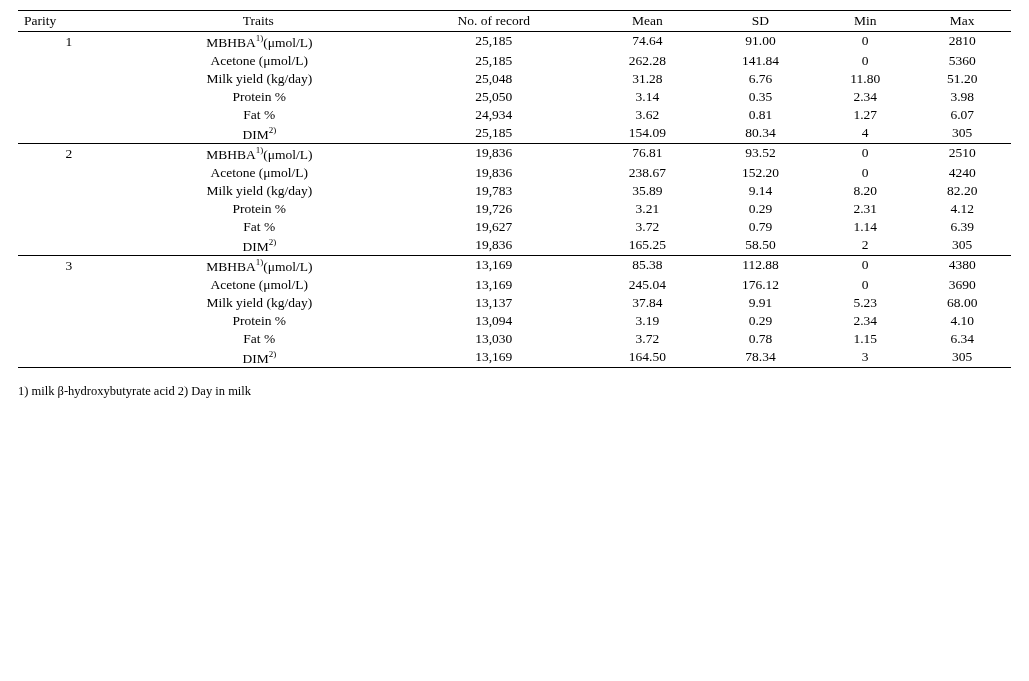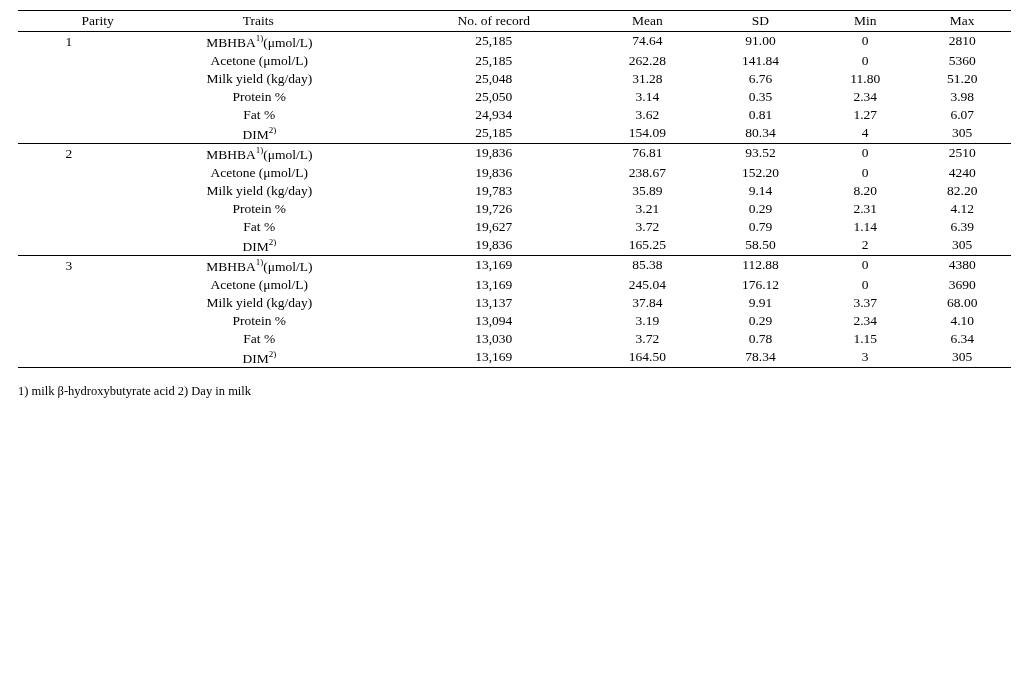--- a/index.html
+++ b/index.html
@@ -15,21 +15,21 @@
       border-collapse: collapse;
       margin-bottom: 6px;
     }
     th {
       font-weight: normal;
       text-align: center;
       padding: 2px 6px;
       border-top: 1.5px solid #000;
       border-bottom: 1px solid #000;
     }
-    th.left { text-align: right; margin-top: 21px; }
+    th.left { text-align: left; margin-top: 21px; }
     td {
       padding: 1px 6px;
       text-align: center;
       vertical-align: top;
     }
     td.left { text-align: center; padding-left: 8px; }
     td.parity { text-align: center; vertical-align: top; padding-top: 2px; }
     .footnote {
       font-size: 12.5px;
       margin-top: 16px;
@@ -177,21 +177,21 @@
         <td>176.12</td>
         <td>0</td>
         <td>3690</td>
       </tr>
       <tr>
         <td class="parity"></td>
         <td class="left">Milk yield (kg/day)</td>
         <td>13,137</td>
         <td>37.84</td>
         <td>9.91</td>
-        <td>3.37</td>
+        <td>5.23</td>
         <td>68.00</td>
       </tr>
       <tr>
         <td class="parity"></td>
         <td class="left">Protein %</td>
         <td>13,094</td>
         <td>3.19</td>
         <td>0.29</td>
         <td>2.34</td>
         <td>4.10</td>

